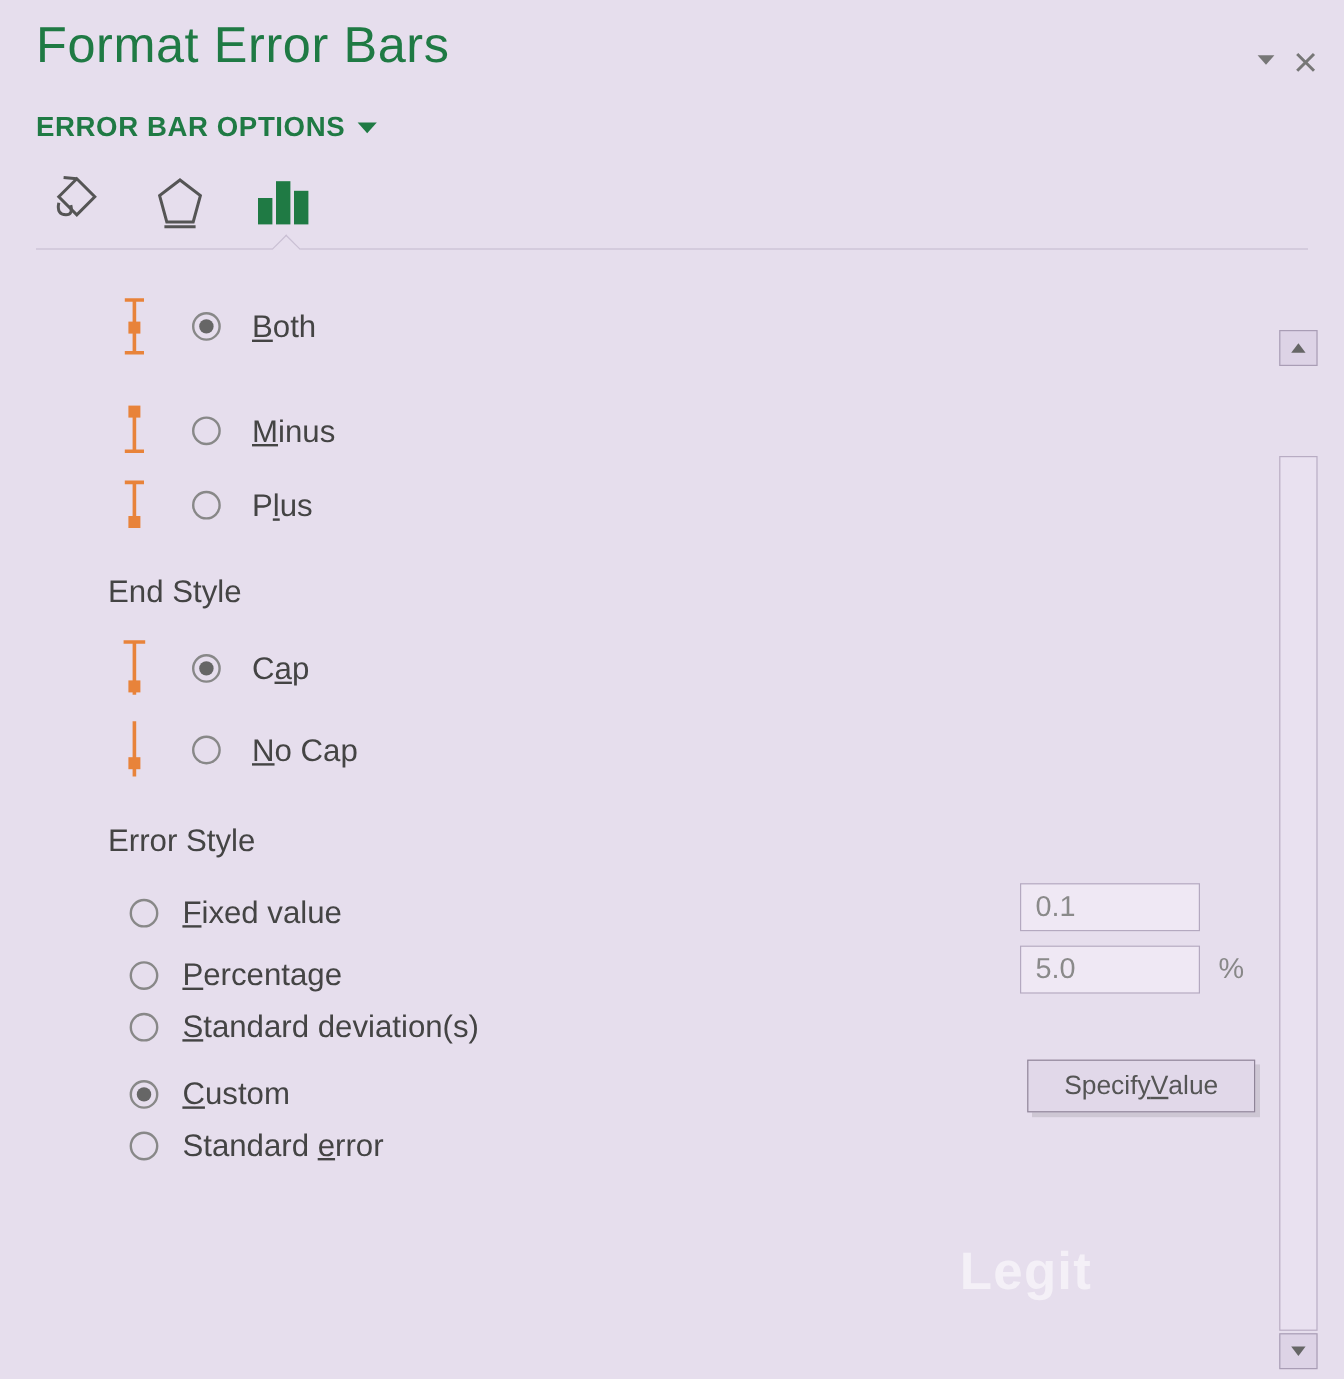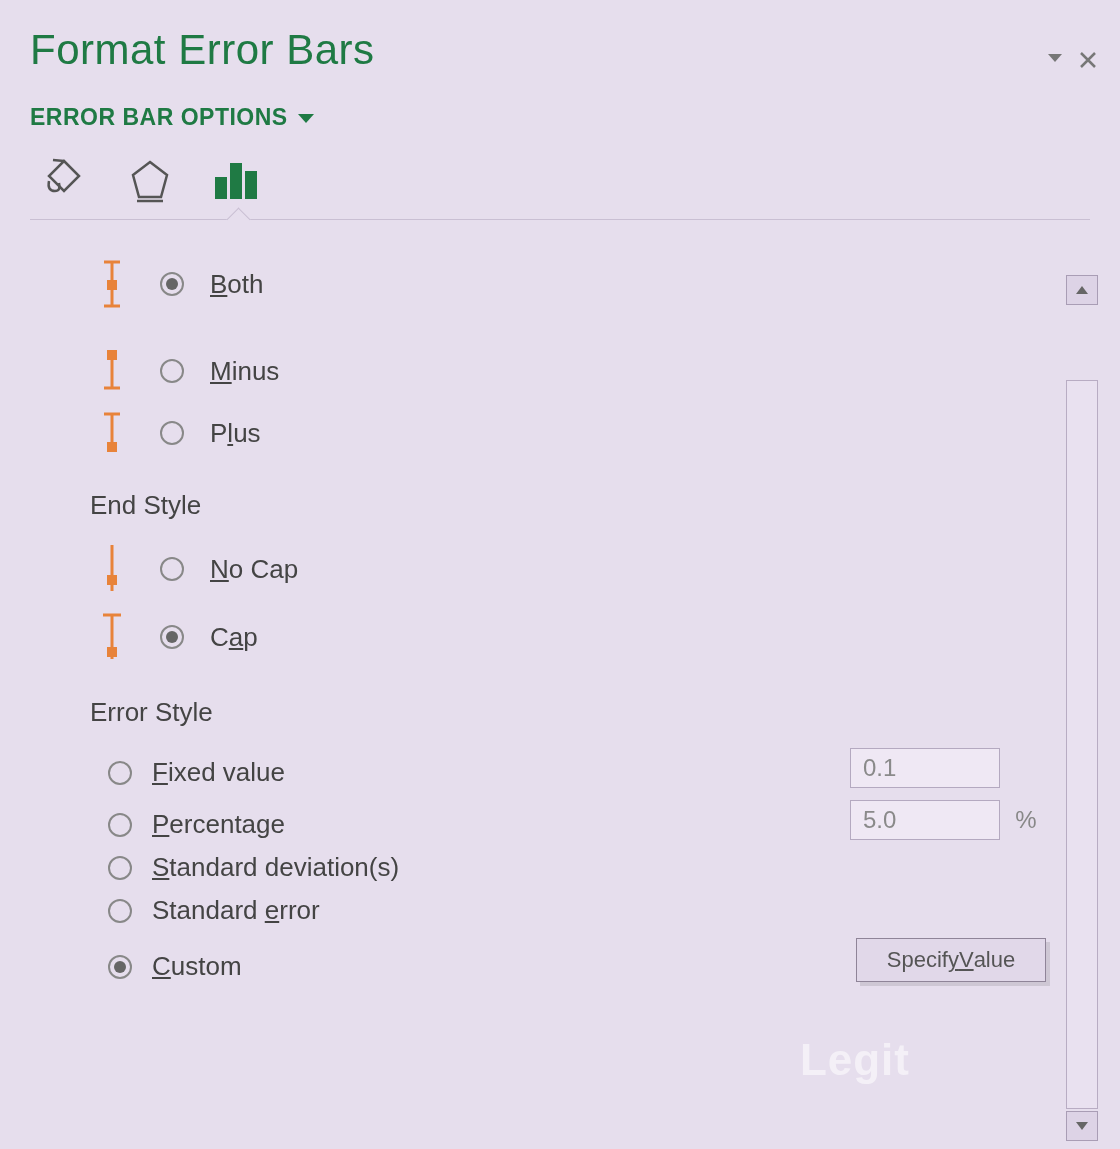--- a/index.html
+++ b/index.html
@@ -7,23 +7,23 @@
     width: 1120px;
     height: 1149px;
     background: #e6deed;
     font-family: "Segoe UI", Arial, sans-serif;
     color: #555;
     position: relative;
     overflow: hidden;
   }
   .pane-header {
     display: flex;
-    align-items: center;
+    align-items: flex-end;
     justify-content: space-between;
-    padding: 26px 22px 0 30px;
+    padding: 14px 22px 0 30px;
     gap: 36px;
   }
   .pane-title {
     font-size: 42px;
     font-weight: 300;
     color: #1f7a44;
     letter-spacing: 0.5px;
   }
   .pane-header-ctrls {
     display: flex;
@@ -282,40 +282,40 @@
     </span>
     <span class="radio"></span>
     <span class="radio-label"><span>P</span><span class="ul">l</span><span>us</span></span>
   </div>
 
   <div class="group-heading">End Style</div>
 
   <div class="radio-row">
     <span class="ic">
       <svg width="28" height="56" viewBox="0 0 28 56">
-        <line x1="14" y1="4" x2="14" y2="50" stroke="#e8833a" stroke-width="3"></line>
-        <rect x="9" y="34" width="10" height="10" fill="#e8833a"></rect>
-      </svg>
-    </span>
-    <span class="radio"></span>
-    <span class="radio-label"><span class="ul">N</span><span>o Cap</span></span>
-  </div>
-
-  <div class="radio-row">
-    <span class="ic">
-      <svg width="28" height="56" viewBox="0 0 28 56">
         <line x1="5" y1="6" x2="23" y2="6" stroke="#e8833a" stroke-width="3"></line>
         <line x1="14" y1="6" x2="14" y2="50" stroke="#e8833a" stroke-width="3"></line>
         <rect x="9" y="38" width="10" height="10" fill="#e8833a"></rect>
       </svg>
     </span>
     <span class="radio sel"></span>
     <span class="radio-label"><span>C</span><span class="ul">a</span><span>p</span></span>
   </div>
 
+  <div class="radio-row">
+    <span class="ic">
+      <svg width="28" height="56" viewBox="0 0 28 56">
+        <line x1="14" y1="4" x2="14" y2="50" stroke="#e8833a" stroke-width="3"></line>
+        <rect x="9" y="34" width="10" height="10" fill="#e8833a"></rect>
+      </svg>
+    </span>
+    <span class="radio"></span>
+    <span class="radio-label"><span class="ul">N</span><span>o Cap</span></span>
+  </div>
+
   <div class="group-heading">Error Style</div>
 
   <div class="amount-row">
     <div class="left">
       <span class="radio"></span>
       <span class="radio-label"><span class="ul">F</span><span>ixed value</span></span>
     </div>
     <div class="amount-right">
       <div class="amount-input disabled">0.1</div>
       <div class="amount-suffix"></div>
@@ -331,41 +331,41 @@
       <div class="amount-input disabled">5.0</div>
       <div class="amount-suffix">%</div>
     </div>
   </div>
 
   <div class="amount-row">
     <div class="left">
       <span class="radio"></span>
       <span class="radio-label"><span class="ul">S</span><span>tandard deviation(s)</span></span>
     </div>
-  </div>
-
-  <div class="amount-row">
-    <div class="left">
-      <span class="radio"></span>
-      <span class="radio-label"><span>Standard </span><span class="ul">e</span><span>rror</span></span>
-    </div>
-    <div class="amount-right" style="width:190px"></div>
   </div>
 
   <div class="amount-row">
     <div class="left">
       <span class="radio sel"></span>
       <span class="radio-label"><span class="ul">C</span><span>ustom</span></span>
     </div>
     <div class="amount-right">
       <div class="specify-btn">
         <span>Specif</span>
           <span class="ul">y</span>
           <span> </span>
           <span class="ul">V</span>
           <span>alue</span>
       </div>
     </div>
   </div>
 
+  <div class="amount-row">
+    <div class="left">
+      <span class="radio"></span>
+      <span class="radio-label"><span>Standard </span><span class="ul">e</span><span>rror</span></span>
+    </div>
+    <div class="amount-right" style="width:190px"></div>
+  </div>
+
 </div>
 
 <div class="watermark">Legit</div>
 
 </body></html>

